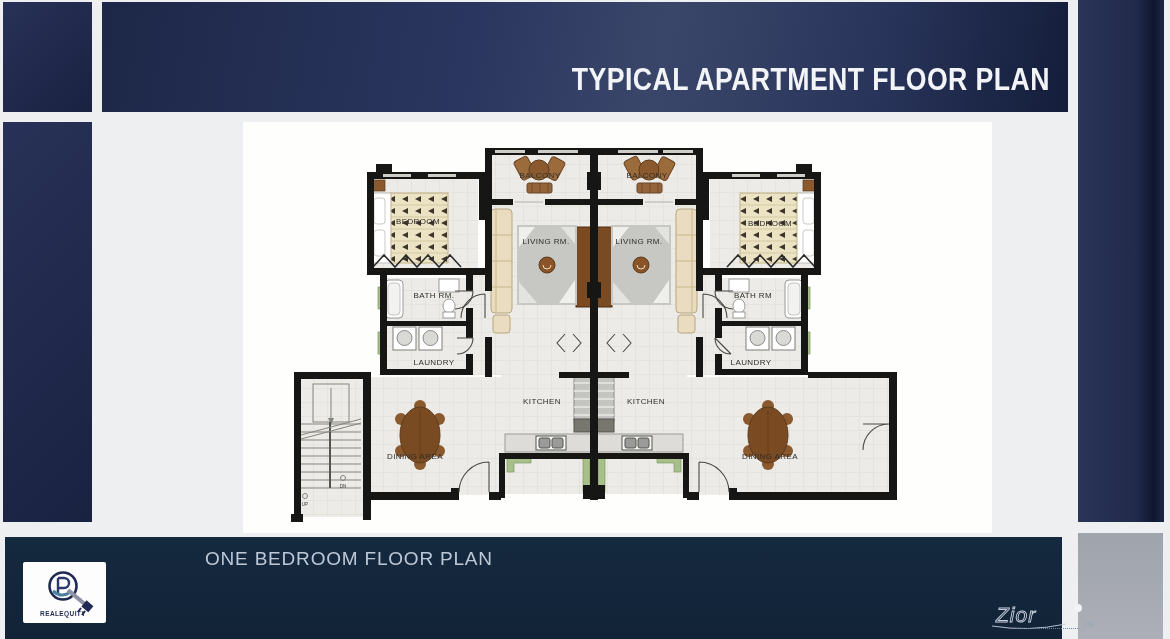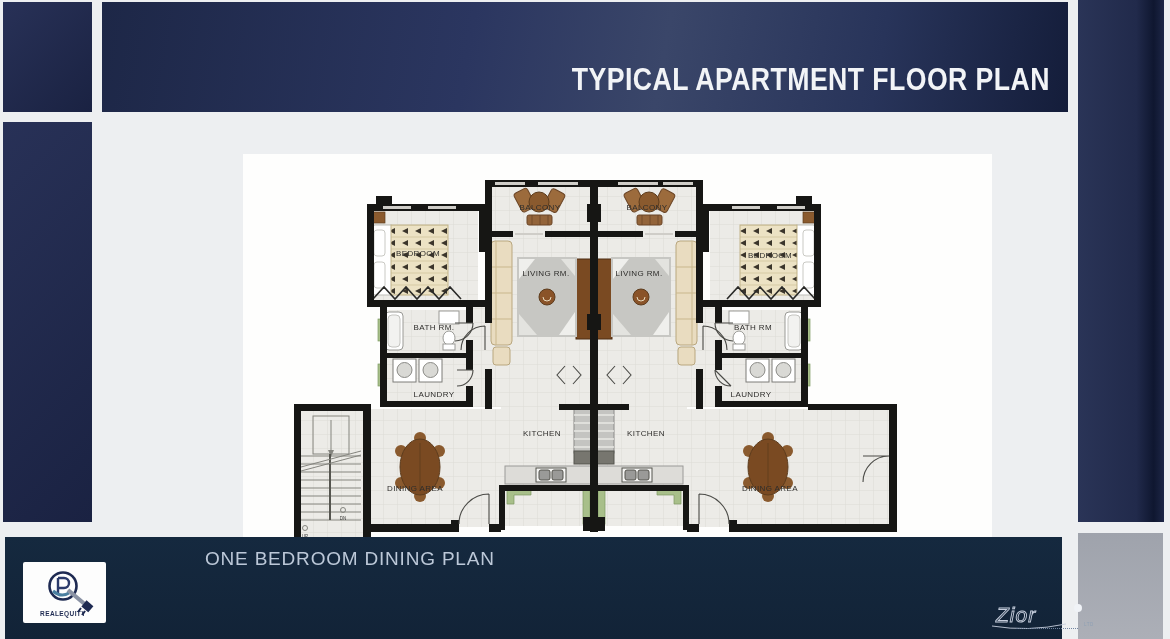--- a/index.html
+++ b/index.html
@@ -18,21 +18,21 @@
           display:flex;align-items:flex-end;justify-content:flex-end;padding:12px 18px 14px 0;}
   .title{color:#f2f4f7;font-size:31px;font-weight:700;letter-spacing:.5px;white-space:nowrap;
          transform:scaleX(.86);transform-origin:100% 100%;}
   .footer{position:absolute;left:5px;top:537px;width:1057px;height:102px;
           background:linear-gradient(to bottom,#15293f,#122337);}
   .footer-caption{position:absolute;left:200px;top:11px;color:#bcc8d8;font-size:19px;
                   letter-spacing:.8px;font-weight:400;}
   .logo-box{position:absolute;left:23px;top:562px;width:83px;height:61px;background:#fdfdfd;
             border-radius:2px;display:flex;align-items:center;justify-content:center;}
   .signature{position:absolute;left:950px;top:596px;width:115px;height:40px;margin-left:38px;}
-  .plan{position:absolute;left:243px;top:122px;width:749px;height:411px;background:#fefefd;margin-top:32px;}
+  .plan{position:absolute;left:243px;top:122px;width:749px;height:411px;background:#fefefd;}
   svg text{font-family:"Liberation Sans",sans-serif;}
   .room-label{font-size:8px;fill:#2e2d2b;letter-spacing:.4px;}
   .tiny-label{font-size:4.5px;fill:#3a3a38;}
   .sig-caption{position:absolute;left:28px;top:32px;width:62px;border-bottom:1px dotted #7285a0;height:1px;}
 </style>
 </head>
 <body>
 
 <div class="stage">
 
@@ -332,21 +332,21 @@
         <text class="room-label" x="403" y="282">KITCHEN</text>
         <text class="room-label" x="172" y="337">DINING AREA</text>
         <text class="room-label" x="527" y="337">DINING AREA</text>
         <text class="tiny-label" x="62" y="384">UP</text>
         <text class="tiny-label" x="100" y="366">DN</text>
       </g>
     </svg>
   </div>
 
   <div class="footer">
-    <div class="footer-caption">ONE BEDROOM DINING PLAN</div>
+    <div class="footer-caption">ONE BEDROOM FLOOR PLAN</div>
   </div>
 
   <div class="logo-box">
     <svg width="79" height="57" viewBox="0 0 79 57">
       <circle cx="38" cy="22" r="13.5" fill="none" stroke="#1e2a52" stroke-width="2.6"></circle>
       <path d="M33 14v16 M33 14h6a5 5 0 0 1 0 10h-6" fill="none" stroke="#2b3a6b" stroke-width="2.4"></path>
       <path d="M28 27q8 7 16 2" fill="none" stroke="#4a7fa0" stroke-width="3"></path>
       <path d="M43 26 L62 42" stroke="#8b93a5" stroke-width="4.2"></path>
       <rect x="58" y="38" width="9" height="8" fill="#1e2a52" transform="rotate(40 62 42)"></rect>
       <path d="M56 44l-3 4 M60 47l-3 4" stroke="#1e2a52" stroke-width="2"></path>

